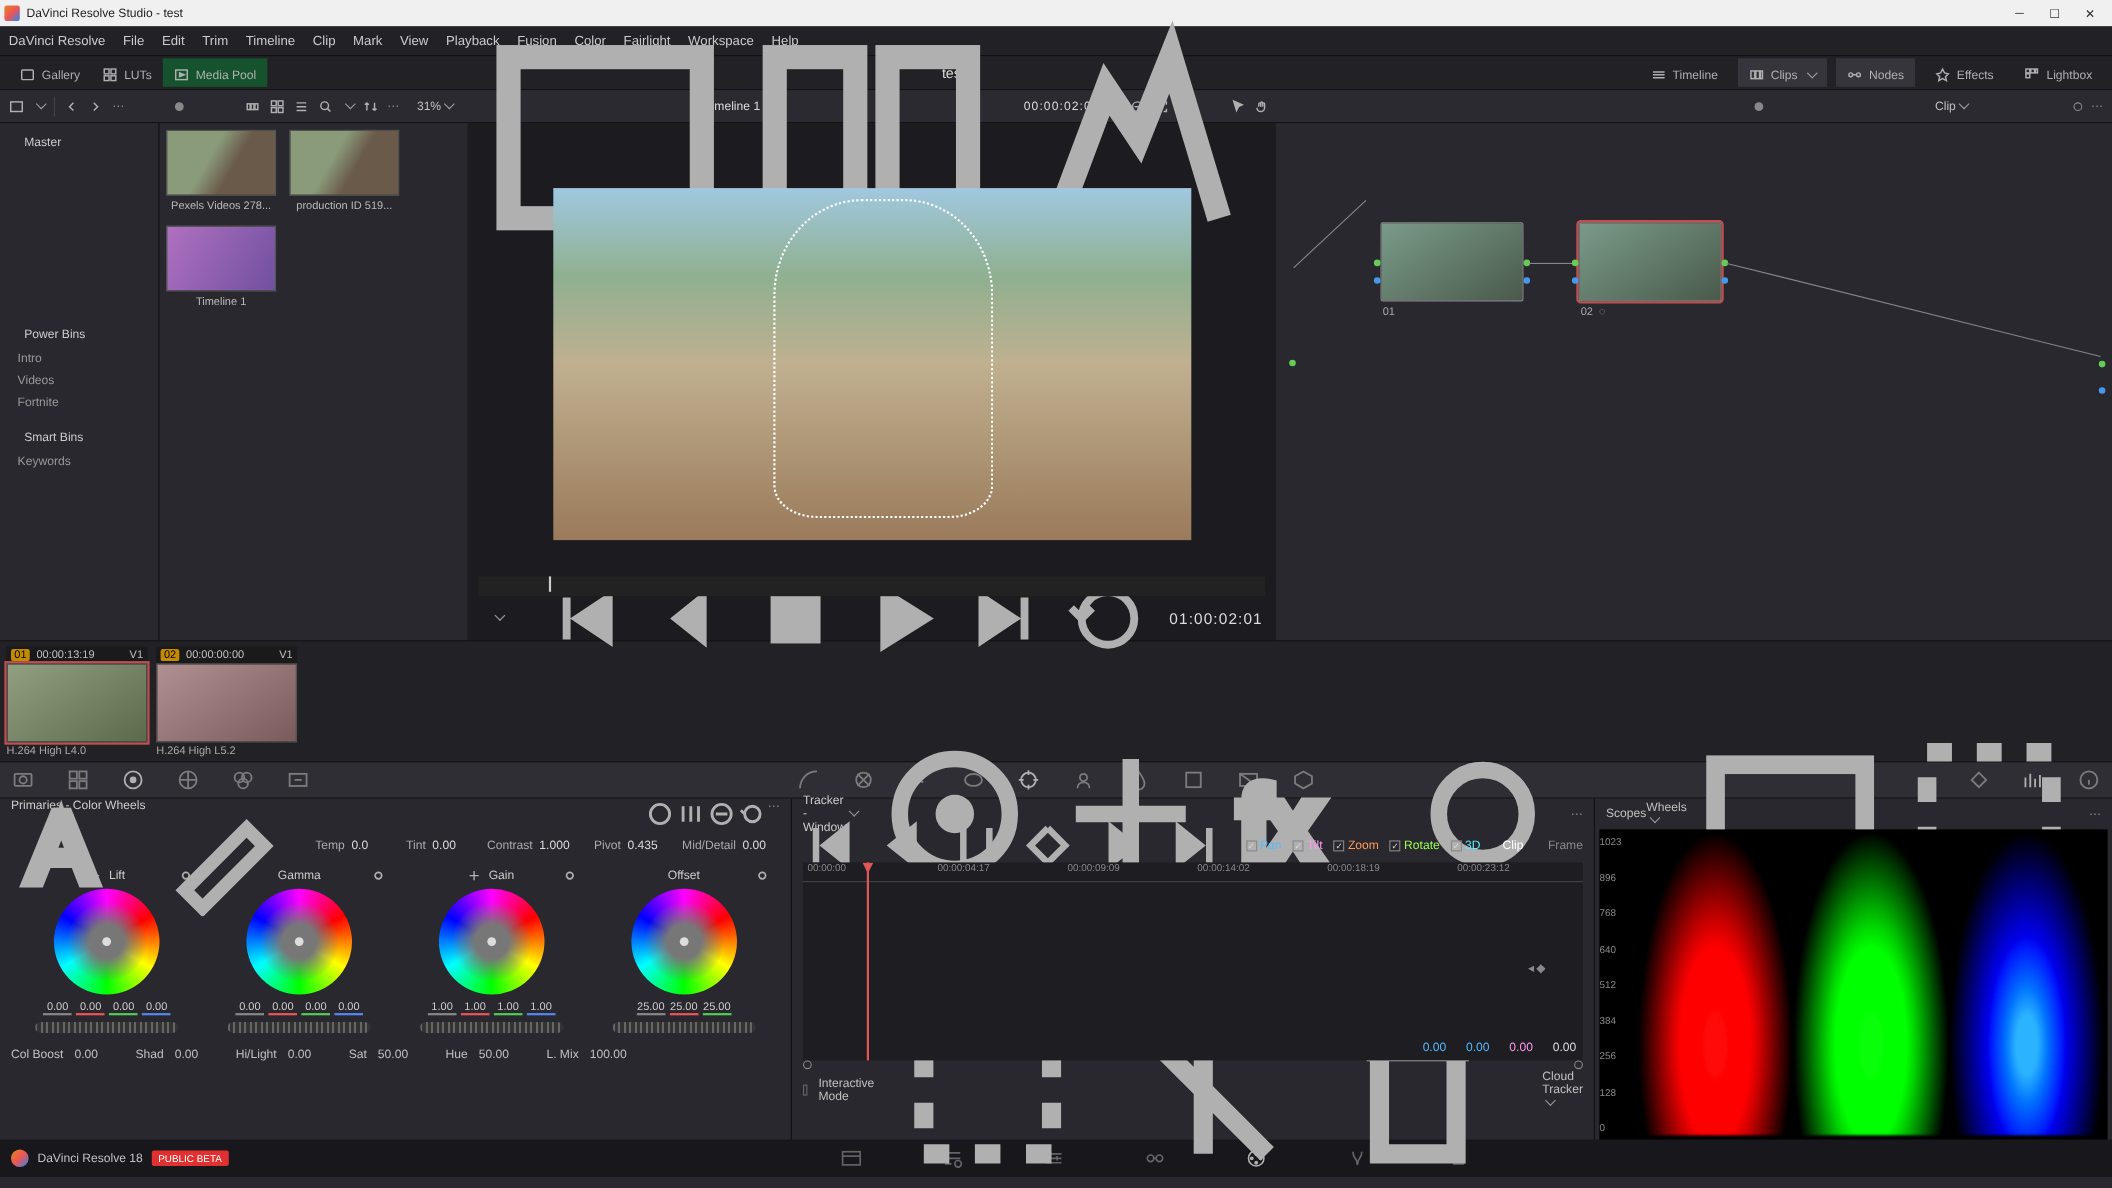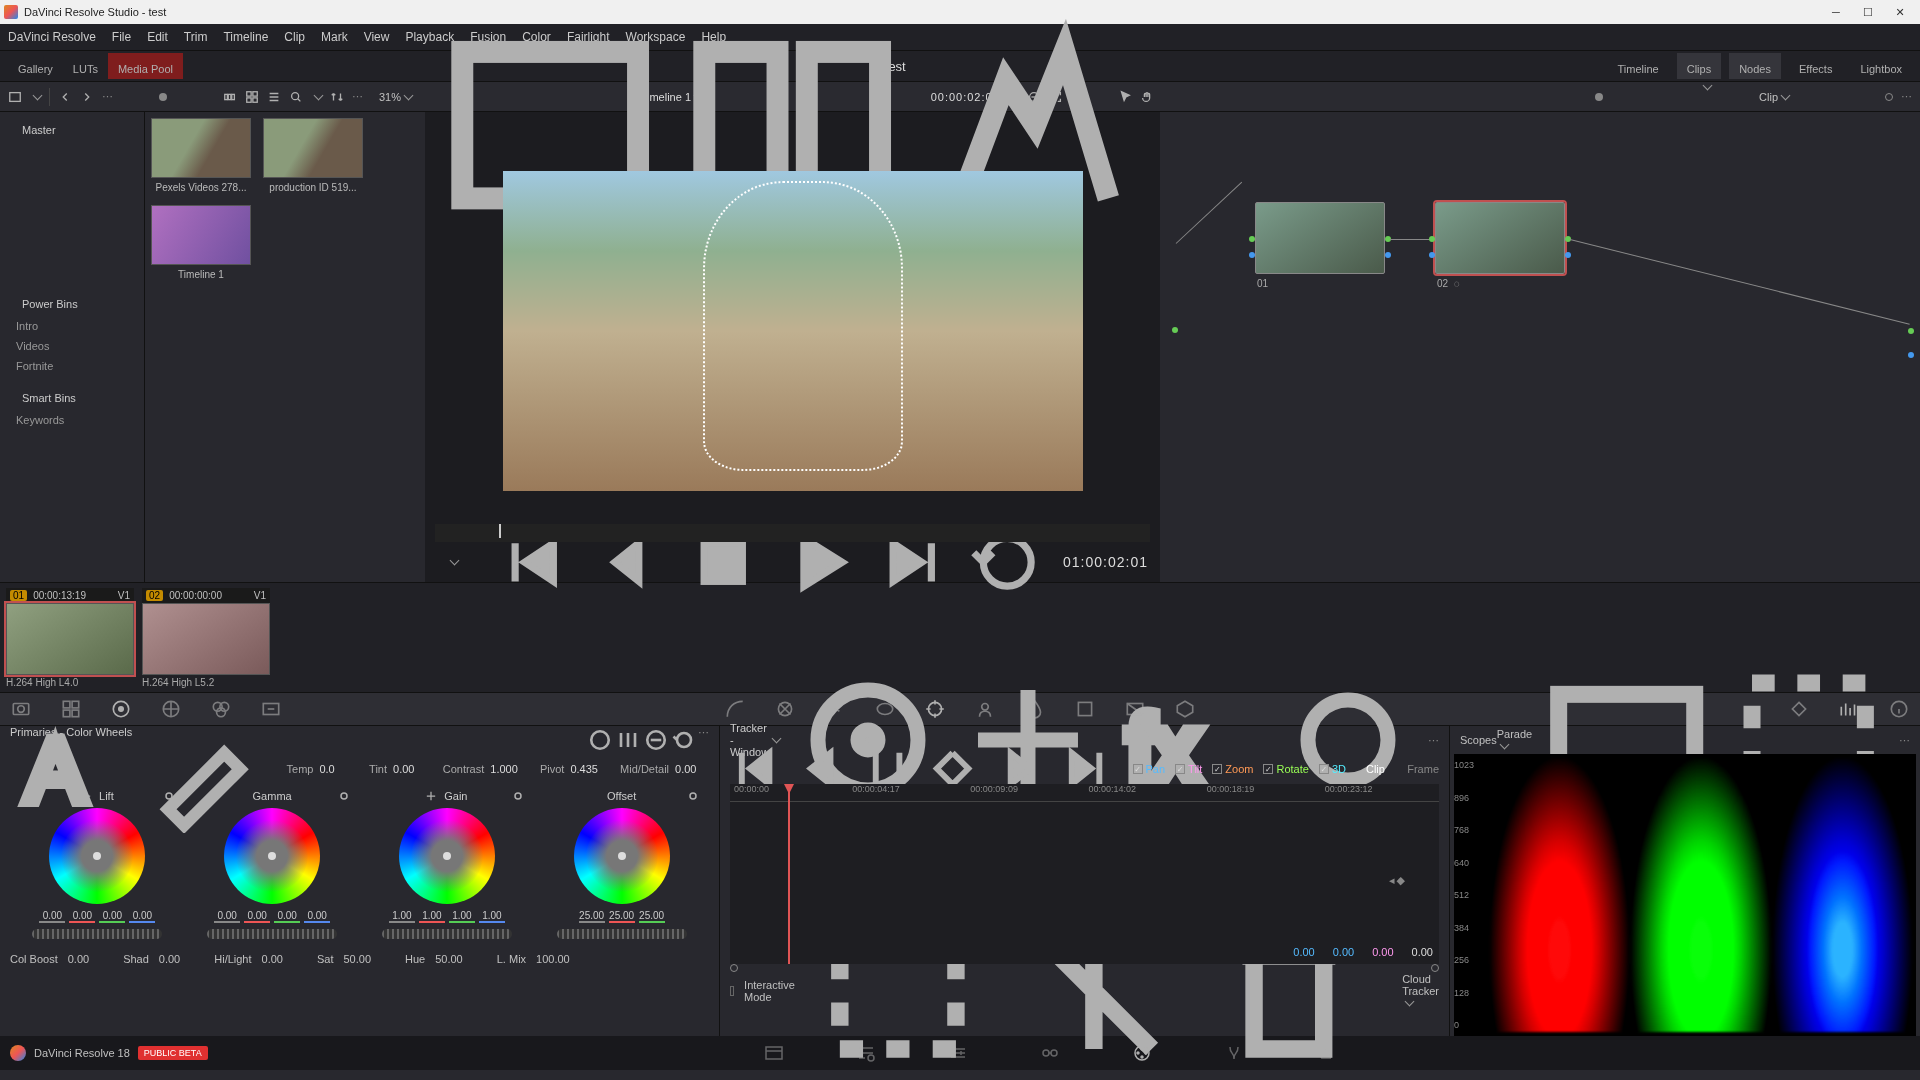--- a/index.html
+++ b/index.html
@@ -7,21 +7,21 @@
 
 .titlebar { height: 24px; background: #f0f0f0; display: flex; align-items: center; padding: 0 4px; color: #222; }
 .titlebar .appicon { width: 14px; height: 14px; background: linear-gradient(135deg,#d82,#e55,#28e); border-radius: 2px; margin-right: 6px; }
 .titlebar .spacer { flex: 1; }
 .titlebar .winbtn { width: 32px; height: 24px; display: flex; align-items: center; justify-content: center; color: #333; }
 
 .menubar { height: 26px; background: #212126; display: flex; align-items: center; padding: 0 8px; gap: 16px; color: #ccc; font-size: 12px; }
 .menubar .item { cursor: default; }
 
 .tabbar { height: 32px; background: #212126; border-top: 1px solid #111; border-bottom: 1px solid #111; display: flex; align-items: center; padding: 0 8px; color: #b0b0b0; }
-.tabbar .tabbtn { display: flex; align-items: flex-end; gap: 6px; padding: 4px 10px; height: 26px; flex-direction: column; }
+.tabbar .tabbtn { display: flex; align-items: flex-end; gap: 6px; padding: 4px 10px; height: 26px; }
 .tabbar .tabbtn .ico { width: 14px; height: 14px; }
 .tabbar .center { flex: 1; text-align: center; font-size: 13px; color: #ddd; }
 .tabbar .right { display: flex; align-items: center; gap: 8px; }
 
 .toolstrip { height: 30px; background: #2a2a30; display: flex; align-items: center; padding: 0 8px; gap: 8px; border-bottom: 1px solid #111; }
 .toolstrip .sep { width: 1px; height: 18px; background: #444; }
 .toolstrip .ico { width: 14px; height: 14px; }
 .toolstrip .zoom { margin-left: 8px; }
 .toolstrip .flex { flex: 1; }
 .toolstrip .tl-name { color: #ddd; }
@@ -170,21 +170,21 @@
     </div>
   <div class="tabbtn">
       <svg class="ico" viewBox="0 0 16 16">
         <rect x="2" y="2" width="5" height="5"></rect>
         <rect x="9" y="2" width="5" height="5"></rect>
         <rect x="2" y="9" width="5" height="5"></rect>
         <rect x="9" y="9" width="5" height="5"></rect>
       </svg>
       <span>LUTs</span>
     </div>
-  <div class="tabbtn" style="background:#7f1d1d">
+  <div class="tabbtn" style="background:#14532d">
       <svg class="ico" viewBox="0 0 16 16">
         <rect x="2" y="3" width="12" height="10"></rect>
         <path d="M6 6l5 2-5 2z" fill="#b0b0b0"></path>
       </svg>
       <span>Media Pool</span>
     </div>
   <div class="center">test</div>
   <div class="right">
     <div class="tabbtn">
         <svg class="ico" viewBox="0 0 16 16">
@@ -759,21 +759,21 @@
         </svg>
       <span style="flex:1"></span>
       <span class="chev">Cloud Tracker</span>
     </div>
   </div>
 
   <div class="scopespanel">
     <div class="shdr">
       <span>Scopes</span>
       <span style="flex:1"></span>
-      <span class="chev">Parade</span>
+      <span class="chev">Wheels</span>
       <span style="width:10px"></span>
       <svg class="ico" viewBox="0 0 16 16">
           <rect x="2" y="4" width="12" height="8"></rect>
         </svg>
       <svg class="ico" viewBox="0 0 16 16">
           <rect x="3" y="3" width="10" height="10" stroke-dasharray="2"></rect>
         </svg>
       <span style="color:#888">⋯</span>
     </div>
     <div class="sbody">

